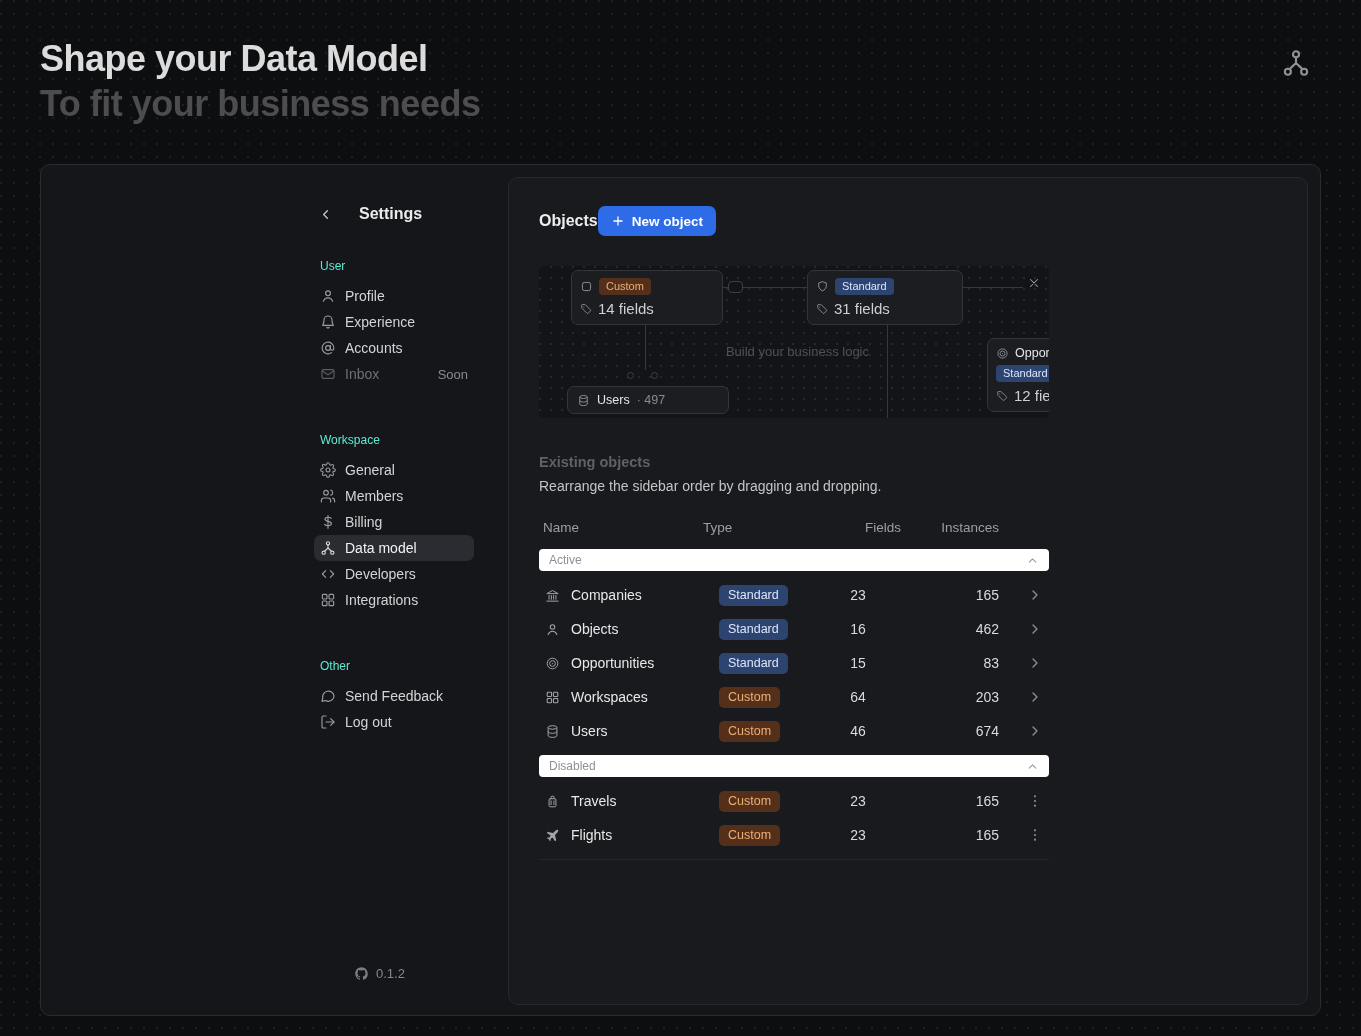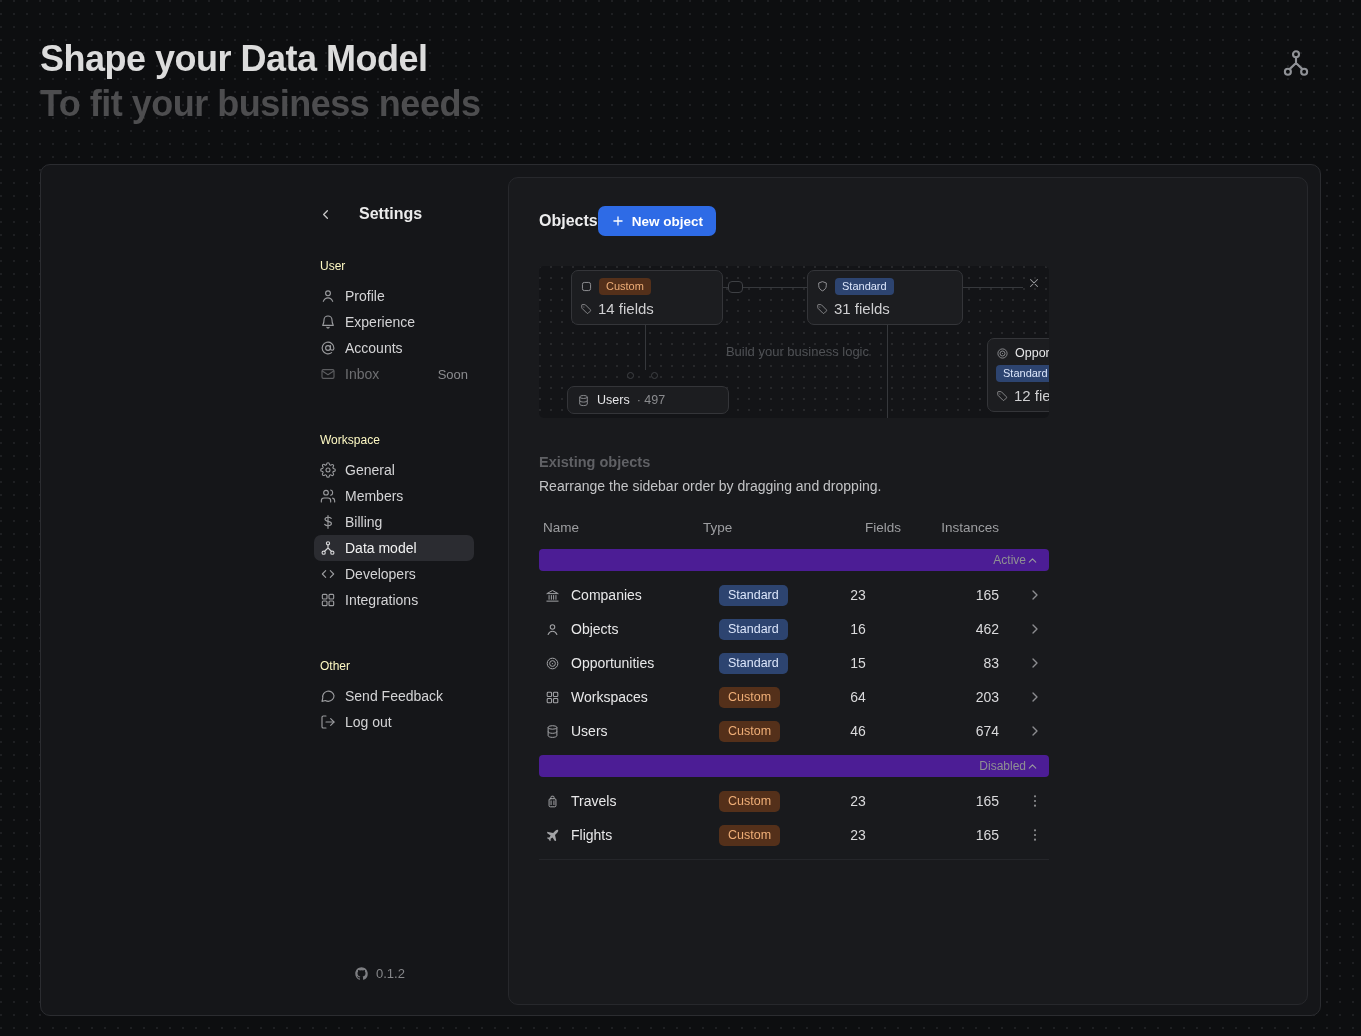--- a/index.html
+++ b/index.html
@@ -24,21 +24,21 @@
 
   
   .card{position:absolute;left:40px;top:164px;width:1281px;height:852px;
     background:#151619;border:1px solid #2b2c30;border-radius:10px}
 
   
   .sidebar{position:absolute;left:273px;top:40px;width:170px}
   .settings-back{display:flex;align-items:center;gap:26px;padding-left:4px;color:#ebebeb;
     font-size:16px;font-weight:700;cursor:pointer}
   .settings-back .ic{color:#c9c9c9}
-  .nav-label{font-size:12px;color:#fef9c3;margin:46px 0 10px;padding-left:6px}
+  .nav-label{font-size:12px;color:#5eead4;margin:46px 0 10px;padding-left:6px}
   .nav-label.first{margin-top:36px}
   .nav-item{display:flex;align-items:center;gap:9px;height:26px;padding:0 6px;width:160px;
     border-radius:7px;font-size:14px;color:#d4d4d6;cursor:pointer}
   .nav-item .ic{color:#9b9c9f}
   .nav-item.active{background:#2b2c31;color:#f2f2f2}
   .nav-item.active .ic{color:#d6d6d8}
   .nav-item.dim{color:#6e6f72}
   .nav-item.dim .ic{color:#5c5d60}
   .soon{margin-left:auto;font-size:13px;color:#8a8b8e}
   .version{position:absolute;left:313px;bottom:34px;display:flex;align-items:center;gap:7px;
@@ -83,22 +83,22 @@
   .badge-remote{background:var(--badge-remote-bg,#155239);color:var(--badge-remote-text,#d3efdd)}
 
   
   .existing-title{margin-top:36px;font-size:14.5px;font-weight:600;color:#606165}
   .existing-desc{margin-top:8px;font-size:14px;color:#c3c4c6}
   .table{width:510px;margin-top:18px}
   .thead,.trow{display:grid;grid-template-columns:160px 112px 86px 104px 1fr;align-items:center;padding:0 4px}
   .thead{height:30px;font-size:13.5px;color:#9d9ea1}
   .th-num{text-align:right}
   .th-inst{text-align:right;padding-right:6px}
-  .group-bar{height:22px;margin:7px 0;background:#4c1d95;border-radius:4px;display:flex;
-    align-items:center;justify-content:flex-end;padding:0 10px;font-size:12px;color:#8f9093;cursor:pointer}
+  .group-bar{height:22px;margin:7px 0;background:#ffffff;border-radius:4px;display:flex;
+    align-items:center;justify-content:space-between;padding:0 10px;font-size:12px;color:#8f9093;cursor:pointer}
   .group-bar .ic{color:#9a9b9e}
   .trow{height:34px;font-size:14px;cursor:pointer}
   .cell-name{display:flex;align-items:center;gap:11px;color:#e8e8e9;padding-left:2px}
   .cell-name .ic{color:#a2a3a6}
   .cell-type .badge{margin-left:16px}
   .cell-num{text-align:center;color:#dadadc}
   .cell-inst{text-align:right;padding-right:6px;color:#dadadc}
   .cell-act{display:flex;justify-content:flex-end;padding-right:2px;color:#8c8d90}
   .table-end{border-top:1px solid #25262a;margin-top:7px;width:510px}
 </style>

